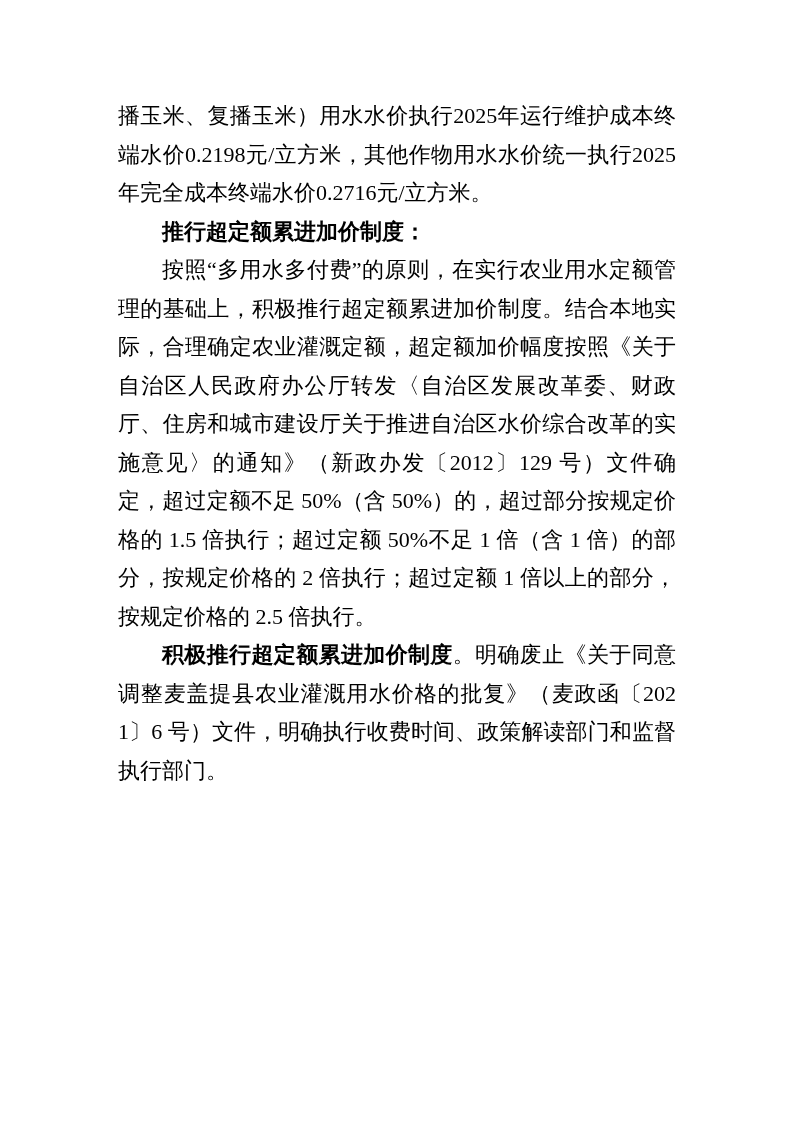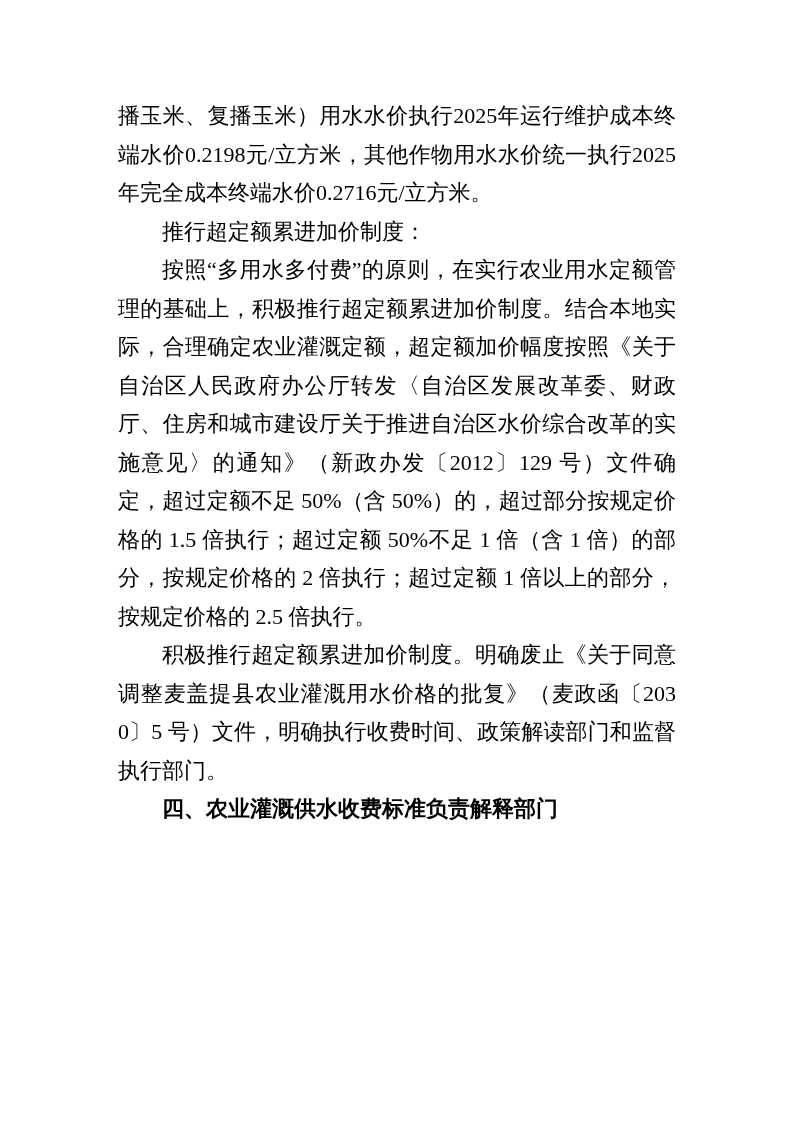--- a/index.html
+++ b/index.html
@@ -29,31 +29,30 @@
     line-height: 38.5px;
     text-align: justify;
     text-justify: inter-ideograph;
     word-break: break-all;
     color: #000000;
   }
   .content p.indent {
     text-indent: 2em;
   }
   .seg-bold {
-    font-weight: normal;
+    font-weight: bold;
   }
   .seg-heiti {
     font-family: "Liberation Sans", "DejaVu Sans", sans-serif;
     font-weight: bold;
   }
 </style>
 </head>
 <body>
 
 <div class="page">
   <main class="content" id="document-body">
       <p><span>播玉米、复播玉米）用水水价执行2025年运行维护成本终端水价0.2198元/立方米，其他作物用水水价统一执行2025年完全成本终端水价0.2716元/立方米。</span></p>
       <p class="indent"><span class="seg-bold">推行超定额累进加价制度：</span></p>
       <p class="indent"><span>按照“多用水多付费”的原则，在实行农业用水定额管理的基础上，积极推行超定额累进加价制度。结合本地实际，合理确定农业灌溉定额，超定额加价幅度按照《关于自治区人民政府办公厅转发〈自治区发展改革委、财政厅、住房和城市建设厅关于推进自治区水价综合改革的实施意见〉的通知》（新政办发〔2012〕129 号）文件确定，超过定额不足 50%（含 50%）的，超过部分按规定价格的 1.5 倍执行；超过定额 50%不足 1 倍（含 1 倍）的部分，按规定价格的 2 倍执行；超过定额 1 倍以上的部分，按规定价格的 2.5 倍执行。</span></p>
-      <p class="indent"><span class="seg-bold">积极推行超定额累进加价制度</span><span>。明确废止《关于同意调整麦盖提县农业灌溉用水价格的批复》（麦政函〔2030〕5 号）文件，明确执行收费时间、政策解读部门和监督执行部门。</span></p>
-      <p class="indent"><span class="seg-bold seg-heiti">四、农业灌溉供水收费标准负责解释部门</span></p>
+      <p class="indent"><span class="seg-bold">积极推行超定额累进加价制度</span><span>。明确废止《关于同意调整麦盖提县农业灌溉用水价格的批复》（麦政函〔2021〕6 号）文件，明确执行收费时间、政策解读部门和监督执行部门。</span></p>
     </main>
 </div>
 
 </body></html>

